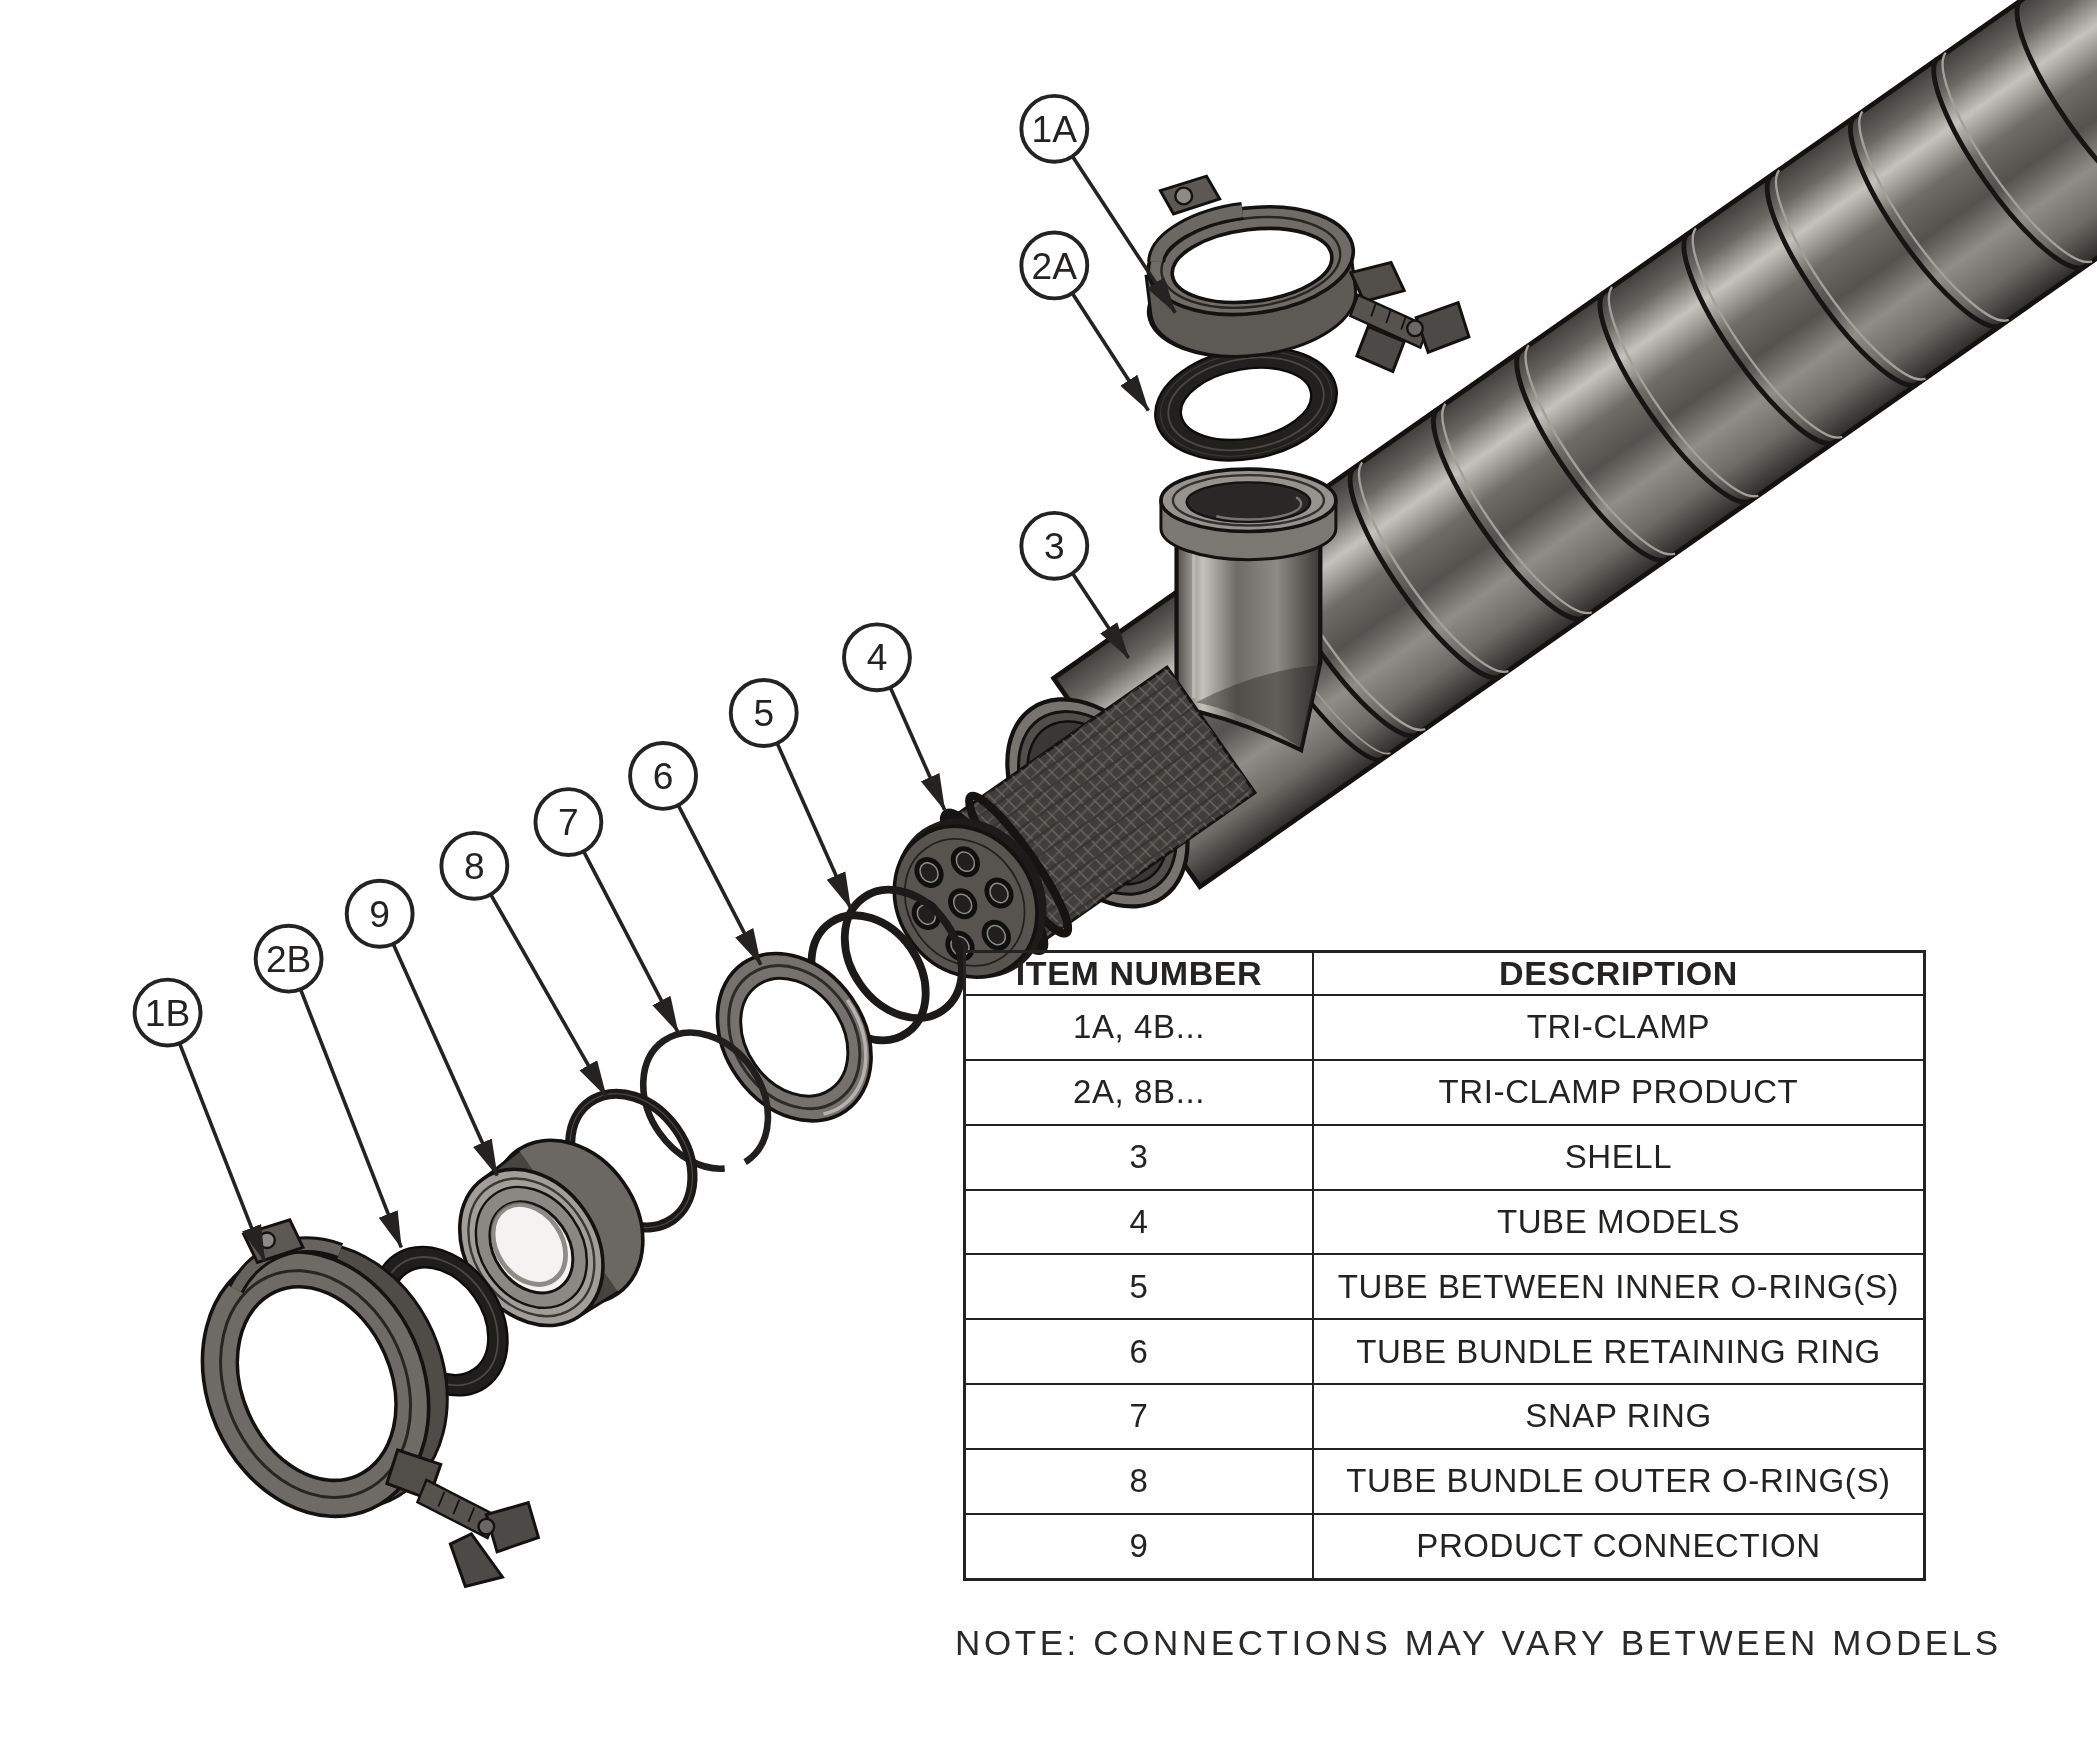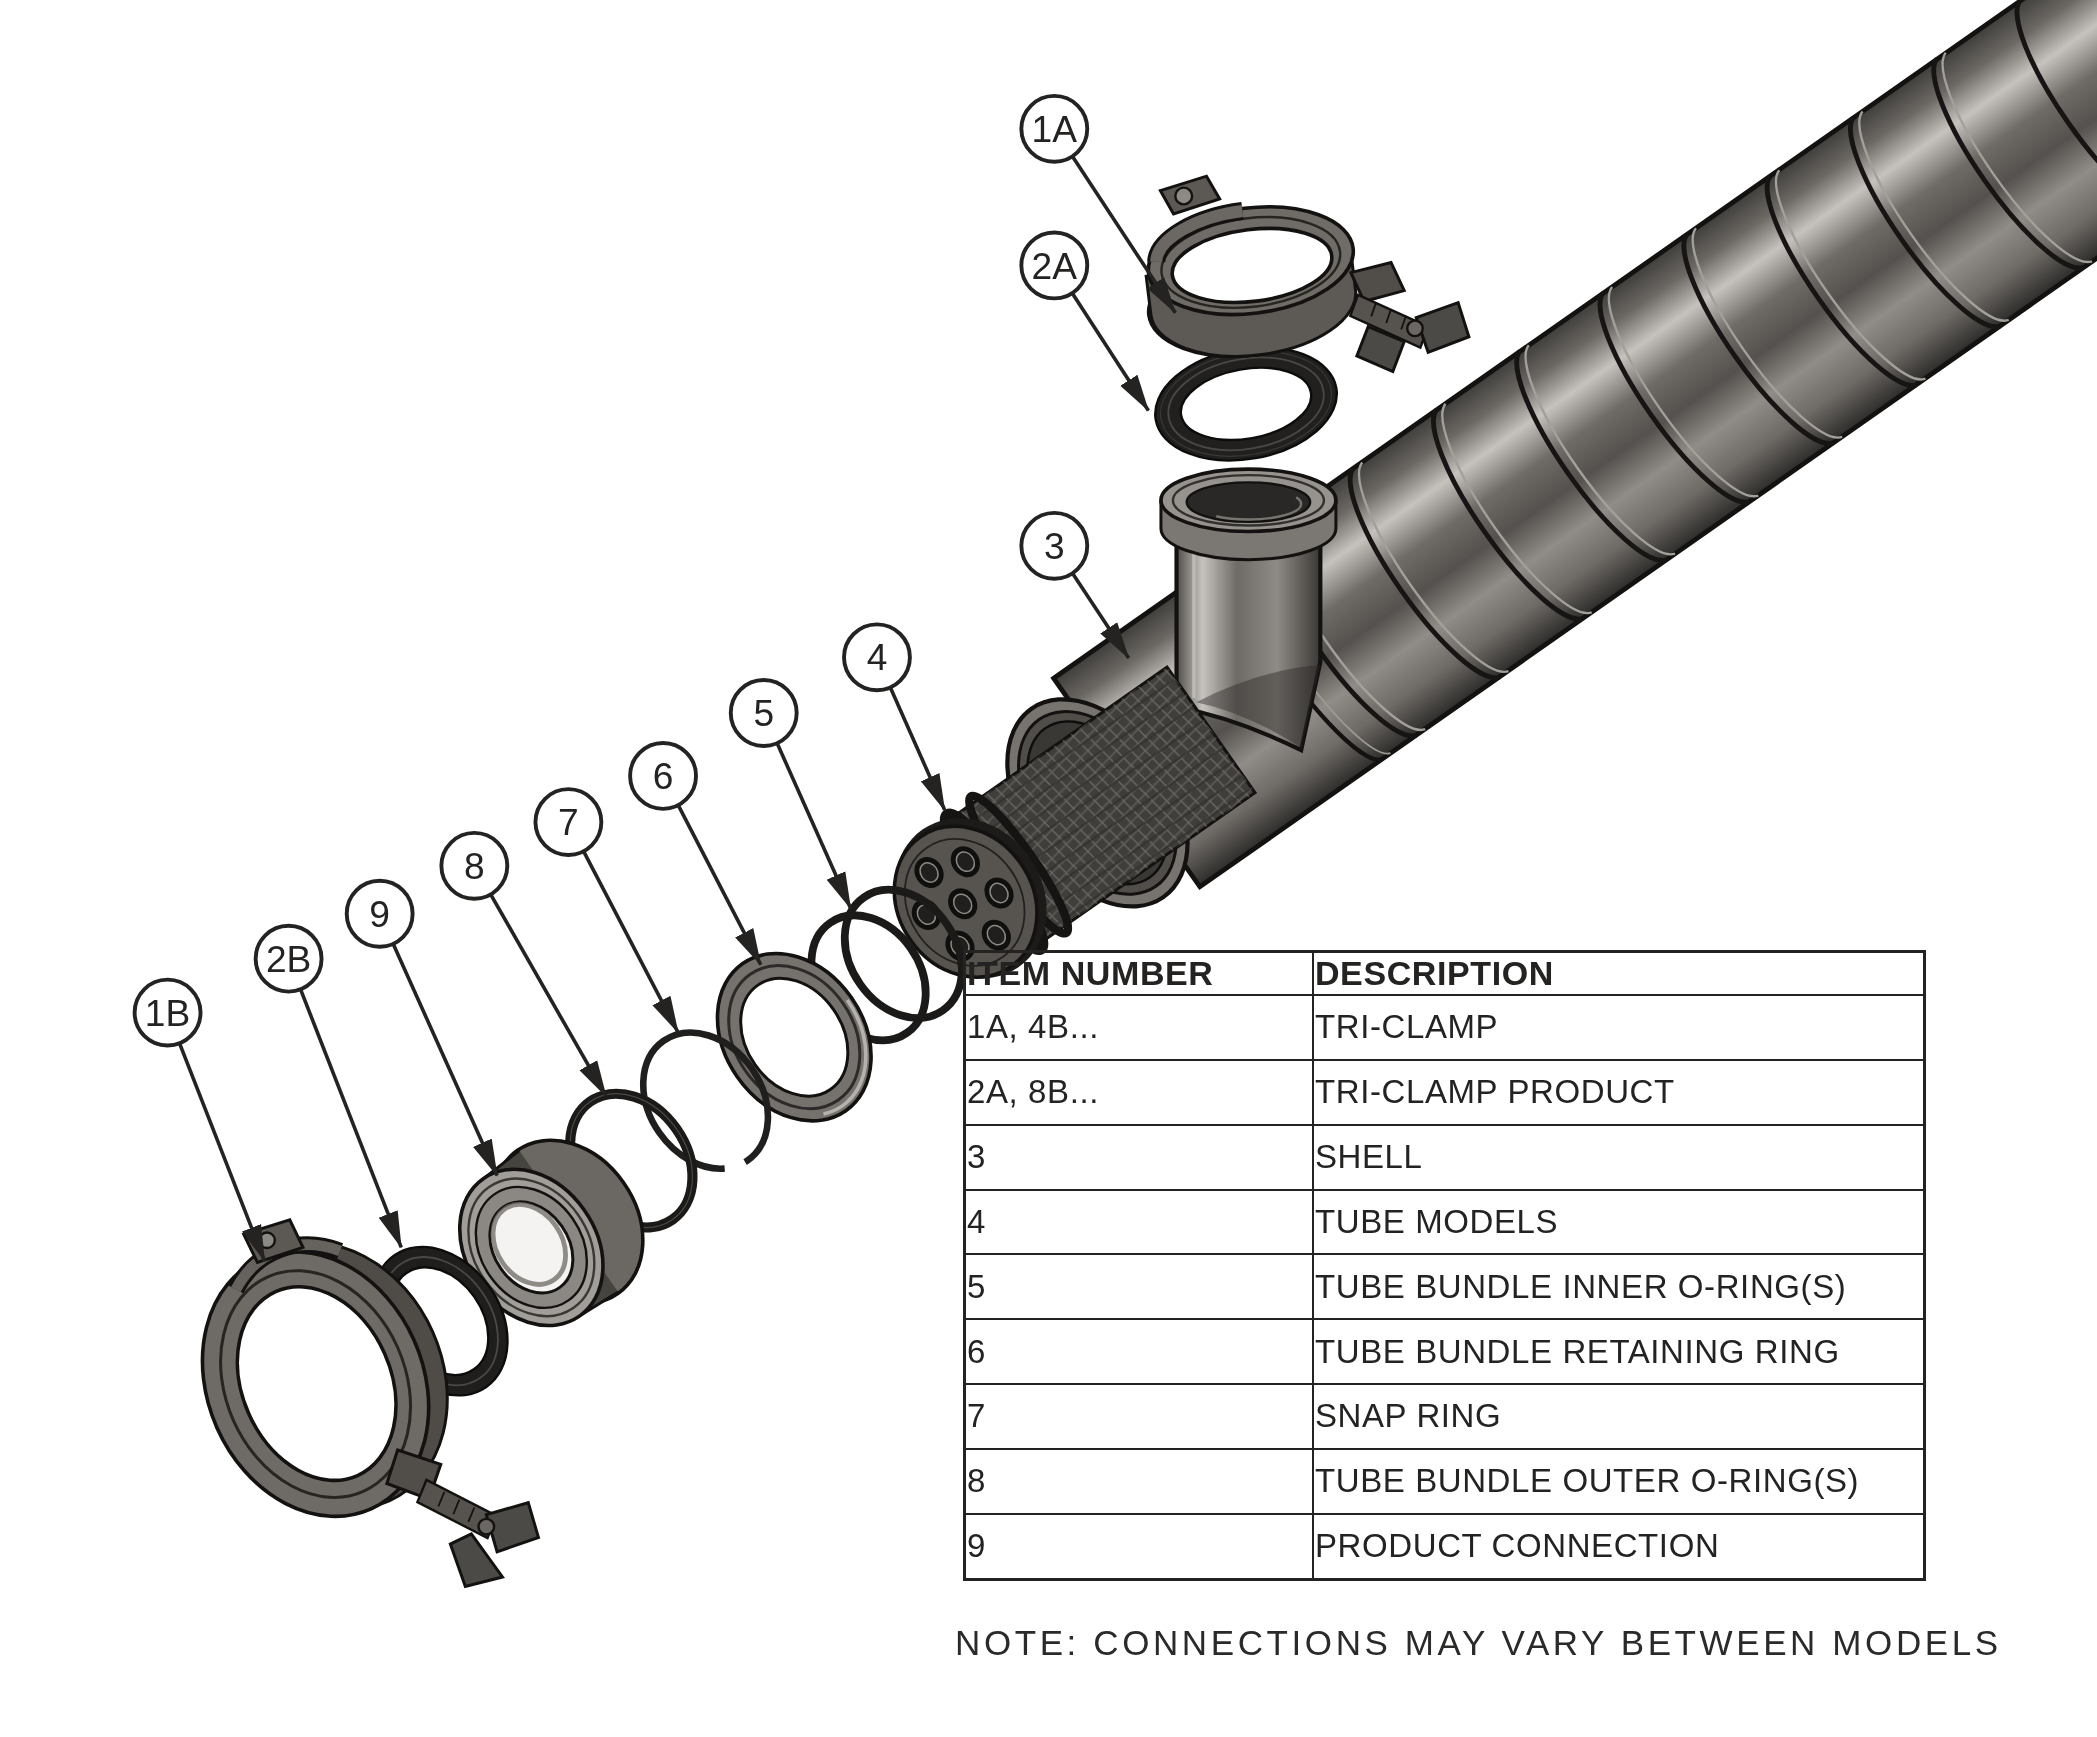--- a/index.html
+++ b/index.html
@@ -3,21 +3,21 @@
 <meta charset="utf-8">
 <style>
   html,body{margin:0;padding:0;background:#ffffff;}
   .page{position:relative;width:2097px;height:1737px;background:#ffffff;overflow:hidden;
         font-family:"Liberation Sans", sans-serif;color:#242322;margin-left:7px;}
   .drawing{position:absolute;left:0;top:0;}
   
   .parts-table{position:absolute;left:956px;top:950px;width:963px;height:631px;}
   .parts-table table{width:100%;height:100%;border-collapse:collapse;table-layout:fixed;
                      border:3.6px solid #242322;}
-  .parts-table th,.parts-table td{border:2.4px solid #242322;text-align:left;vertical-align:middle;
+  .parts-table th,.parts-table td{border:2.4px solid #242322;text-align:center;vertical-align:middle;
                      font-size:33px;letter-spacing:0.6px;white-space:nowrap;overflow:hidden;color:#242322;}
   .parts-table th{font-size:34px;font-weight:700;letter-spacing:0.6px;}
   .parts-table .col-item{width:36.3%;}
   
   .note{position:absolute;left:948px;top:1623px;font-size:35px;letter-spacing:3.6px;
         white-space:nowrap;color:#2b2a29;}
   
   .ln{stroke:#242322;stroke-width:6;fill:none;}
   .balloon-circle{fill:#ffffff;stroke:#242322;stroke-width:6.5;}
   .balloon-text{font-family:"Liberation Sans",sans-serif;font-size:62px;fill:#242322;
@@ -351,21 +351,21 @@
       <tr>
         <td>3</td>
         <td>SHELL</td>
       </tr>
       <tr>
         <td>4</td>
         <td>TUBE MODELS</td>
       </tr>
       <tr>
         <td>5</td>
-        <td>TUBE BUNDLE INNER O-RING(S)</td>
+        <td>TUBE BETWEEN INNER O-RING(S)</td>
       </tr>
       <tr>
         <td>6</td>
         <td>TUBE BUNDLE RETAINING RING</td>
       </tr>
       <tr>
         <td>7</td>
         <td>SNAP RING</td>
       </tr>
       <tr>

